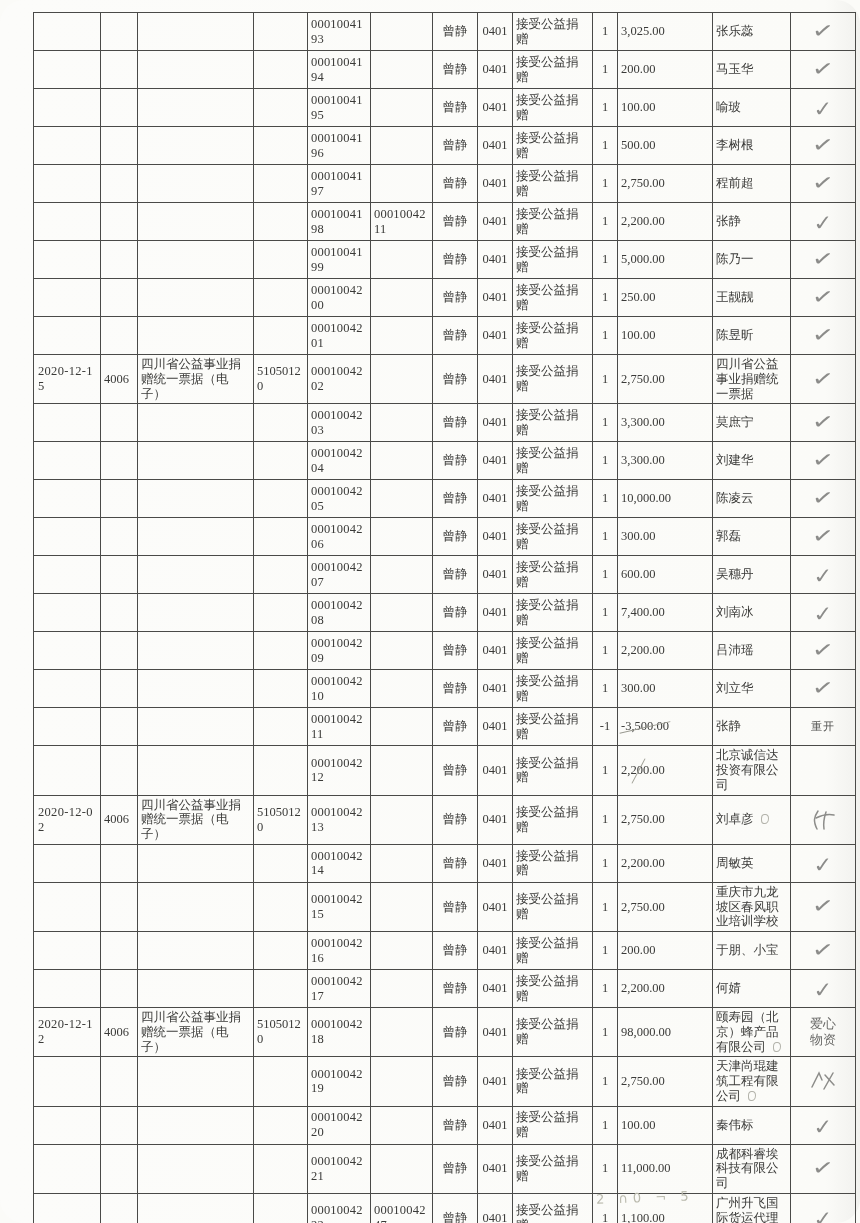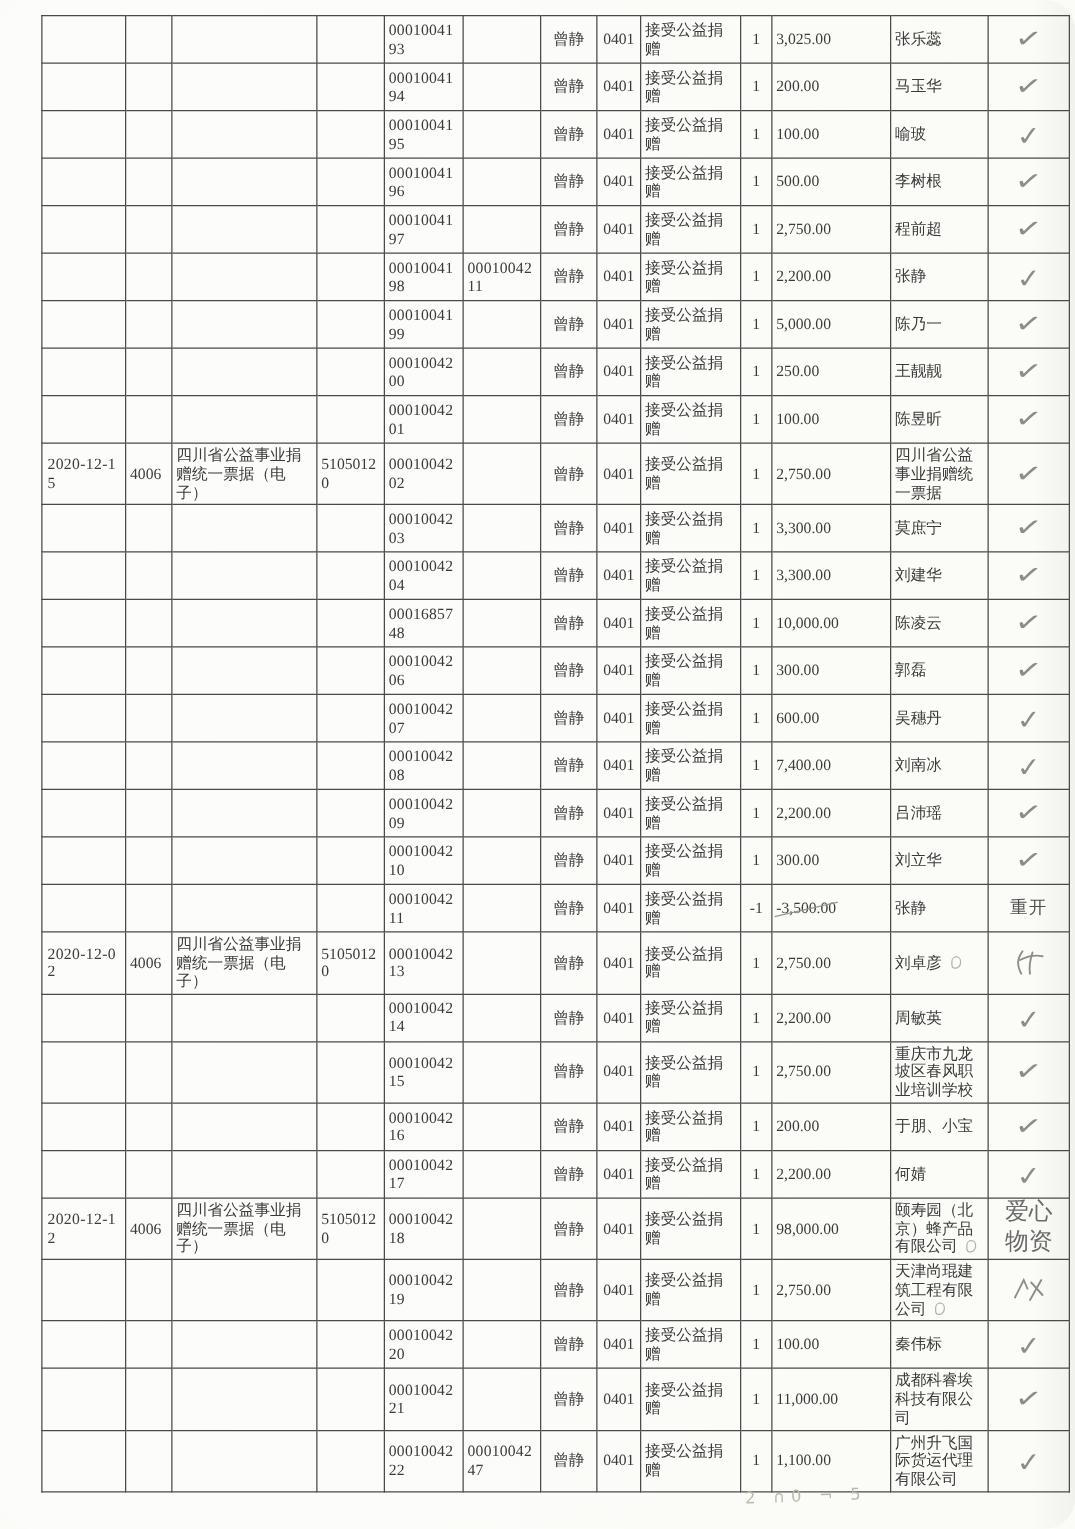--- a/index.html
+++ b/index.html
@@ -30,22 +30,22 @@
   td.c-amt{padding-right:5px;}
   td.c-mark{text-align:center;padding:0;}
   td.c-rno,td.c-rno2{letter-spacing:.2px;}
   .chk{
     display:inline-block;font-family:"DejaVu Sans",sans-serif;
     font-size:21px;color:#8c8c8a;font-weight:400;
     transform:rotate(6deg) scaleX(1.25);
   }
   .chk.v2{transform:rotate(-4deg) scaleX(1.1) translateY(2px);}
   .hand{color:#5d5d5b;font-family:"DejaVu Sans",sans-serif;}
-  .chongkai{font-size:14px;color:#4f4f4d;letter-spacing:1px;}
-  .aixin{font-size:19px;color:#6b6b69;display:inline-block;width:2.3em;line-height:1.25;font-family:Liberation Mono, monospace;}
+  .chongkai{font-size:11px;color:#4f4f4d;letter-spacing:1px;}
+  .aixin{font-size:13px;color:#6b6b69;display:inline-block;width:2.3em;line-height:1.25;}
   .amt-wrap{position:relative;display:inline-block;}
   .struck-a::after{
     content:"";position:absolute;left:-4%;top:52%;width:108%;
     border-top:1.6px solid #98988f;transform:rotate(-13deg);
   }
   .struck-b::after{
     content:"";position:absolute;left:38%;top:-40%;height:190%;
     border-left:1.6px solid #a0a096;transform:rotate(28deg);
   }
   .circ{
@@ -260,21 +260,21 @@
           <td class="c-qty">1</td>
           <td class="c-amt"><span class="amt-wrap">3,300.00</span></td>
           <td class="c-payer"><span>刘建华</span></td>
           <td class="c-mark"><span class="chk">✓</span></td>
         </tr>
         <tr>
           <td class="c-date"></td>
           <td class="c-code"></td>
           <td class="c-title"></td>
           <td class="c-unit"></td>
-          <td class="c-rno">0001685748</td>
+          <td class="c-rno">0001004205</td>
           <td class="c-rno2"></td>
           <td class="c-op">曾静</td>
           <td class="c-icode">0401</td>
           <td class="c-iname">接受公益捐赠</td>
           <td class="c-qty">1</td>
           <td class="c-amt"><span class="amt-wrap">10,000.00</span></td>
           <td class="c-payer"><span>陈凌云</span></td>
           <td class="c-mark"><span class="chk">✓</span></td>
         </tr>
         <tr>
@@ -359,20 +359,35 @@
           <td class="c-unit"></td>
           <td class="c-rno">0001004211</td>
           <td class="c-rno2"></td>
           <td class="c-op">曾静</td>
           <td class="c-icode">0401</td>
           <td class="c-iname">接受公益捐赠</td>
           <td class="c-qty">-1</td>
           <td class="c-amt"><span class="amt-wrap struck-a">-3,500.00</span></td>
           <td class="c-payer"><span>张静</span></td>
           <td class="c-mark"><span class="hand chongkai">重开</span></td>
+        </tr>
+        <tr>
+          <td class="c-date"></td>
+          <td class="c-code"></td>
+          <td class="c-title"></td>
+          <td class="c-unit"></td>
+          <td class="c-rno">0001004212</td>
+          <td class="c-rno2"></td>
+          <td class="c-op">曾静</td>
+          <td class="c-icode">0401</td>
+          <td class="c-iname">接受公益捐赠</td>
+          <td class="c-qty">1</td>
+          <td class="c-amt"><span class="amt-wrap struck-b">2,200.00</span></td>
+          <td class="c-payer"><span>北京诚信达投资有限公司</span></td>
+          <td class="c-mark"></td>
         </tr>
         <tr>
           <td class="c-date">2020-12-02</td>
           <td class="c-code">4006</td>
           <td class="c-title">四川省公益事业捐赠统一票据（电子）</td>
           <td class="c-unit">51050120</td>
           <td class="c-rno">0001004213</td>
           <td class="c-rno2"></td>
           <td class="c-op">曾静</td>
           <td class="c-icode">0401</td>

